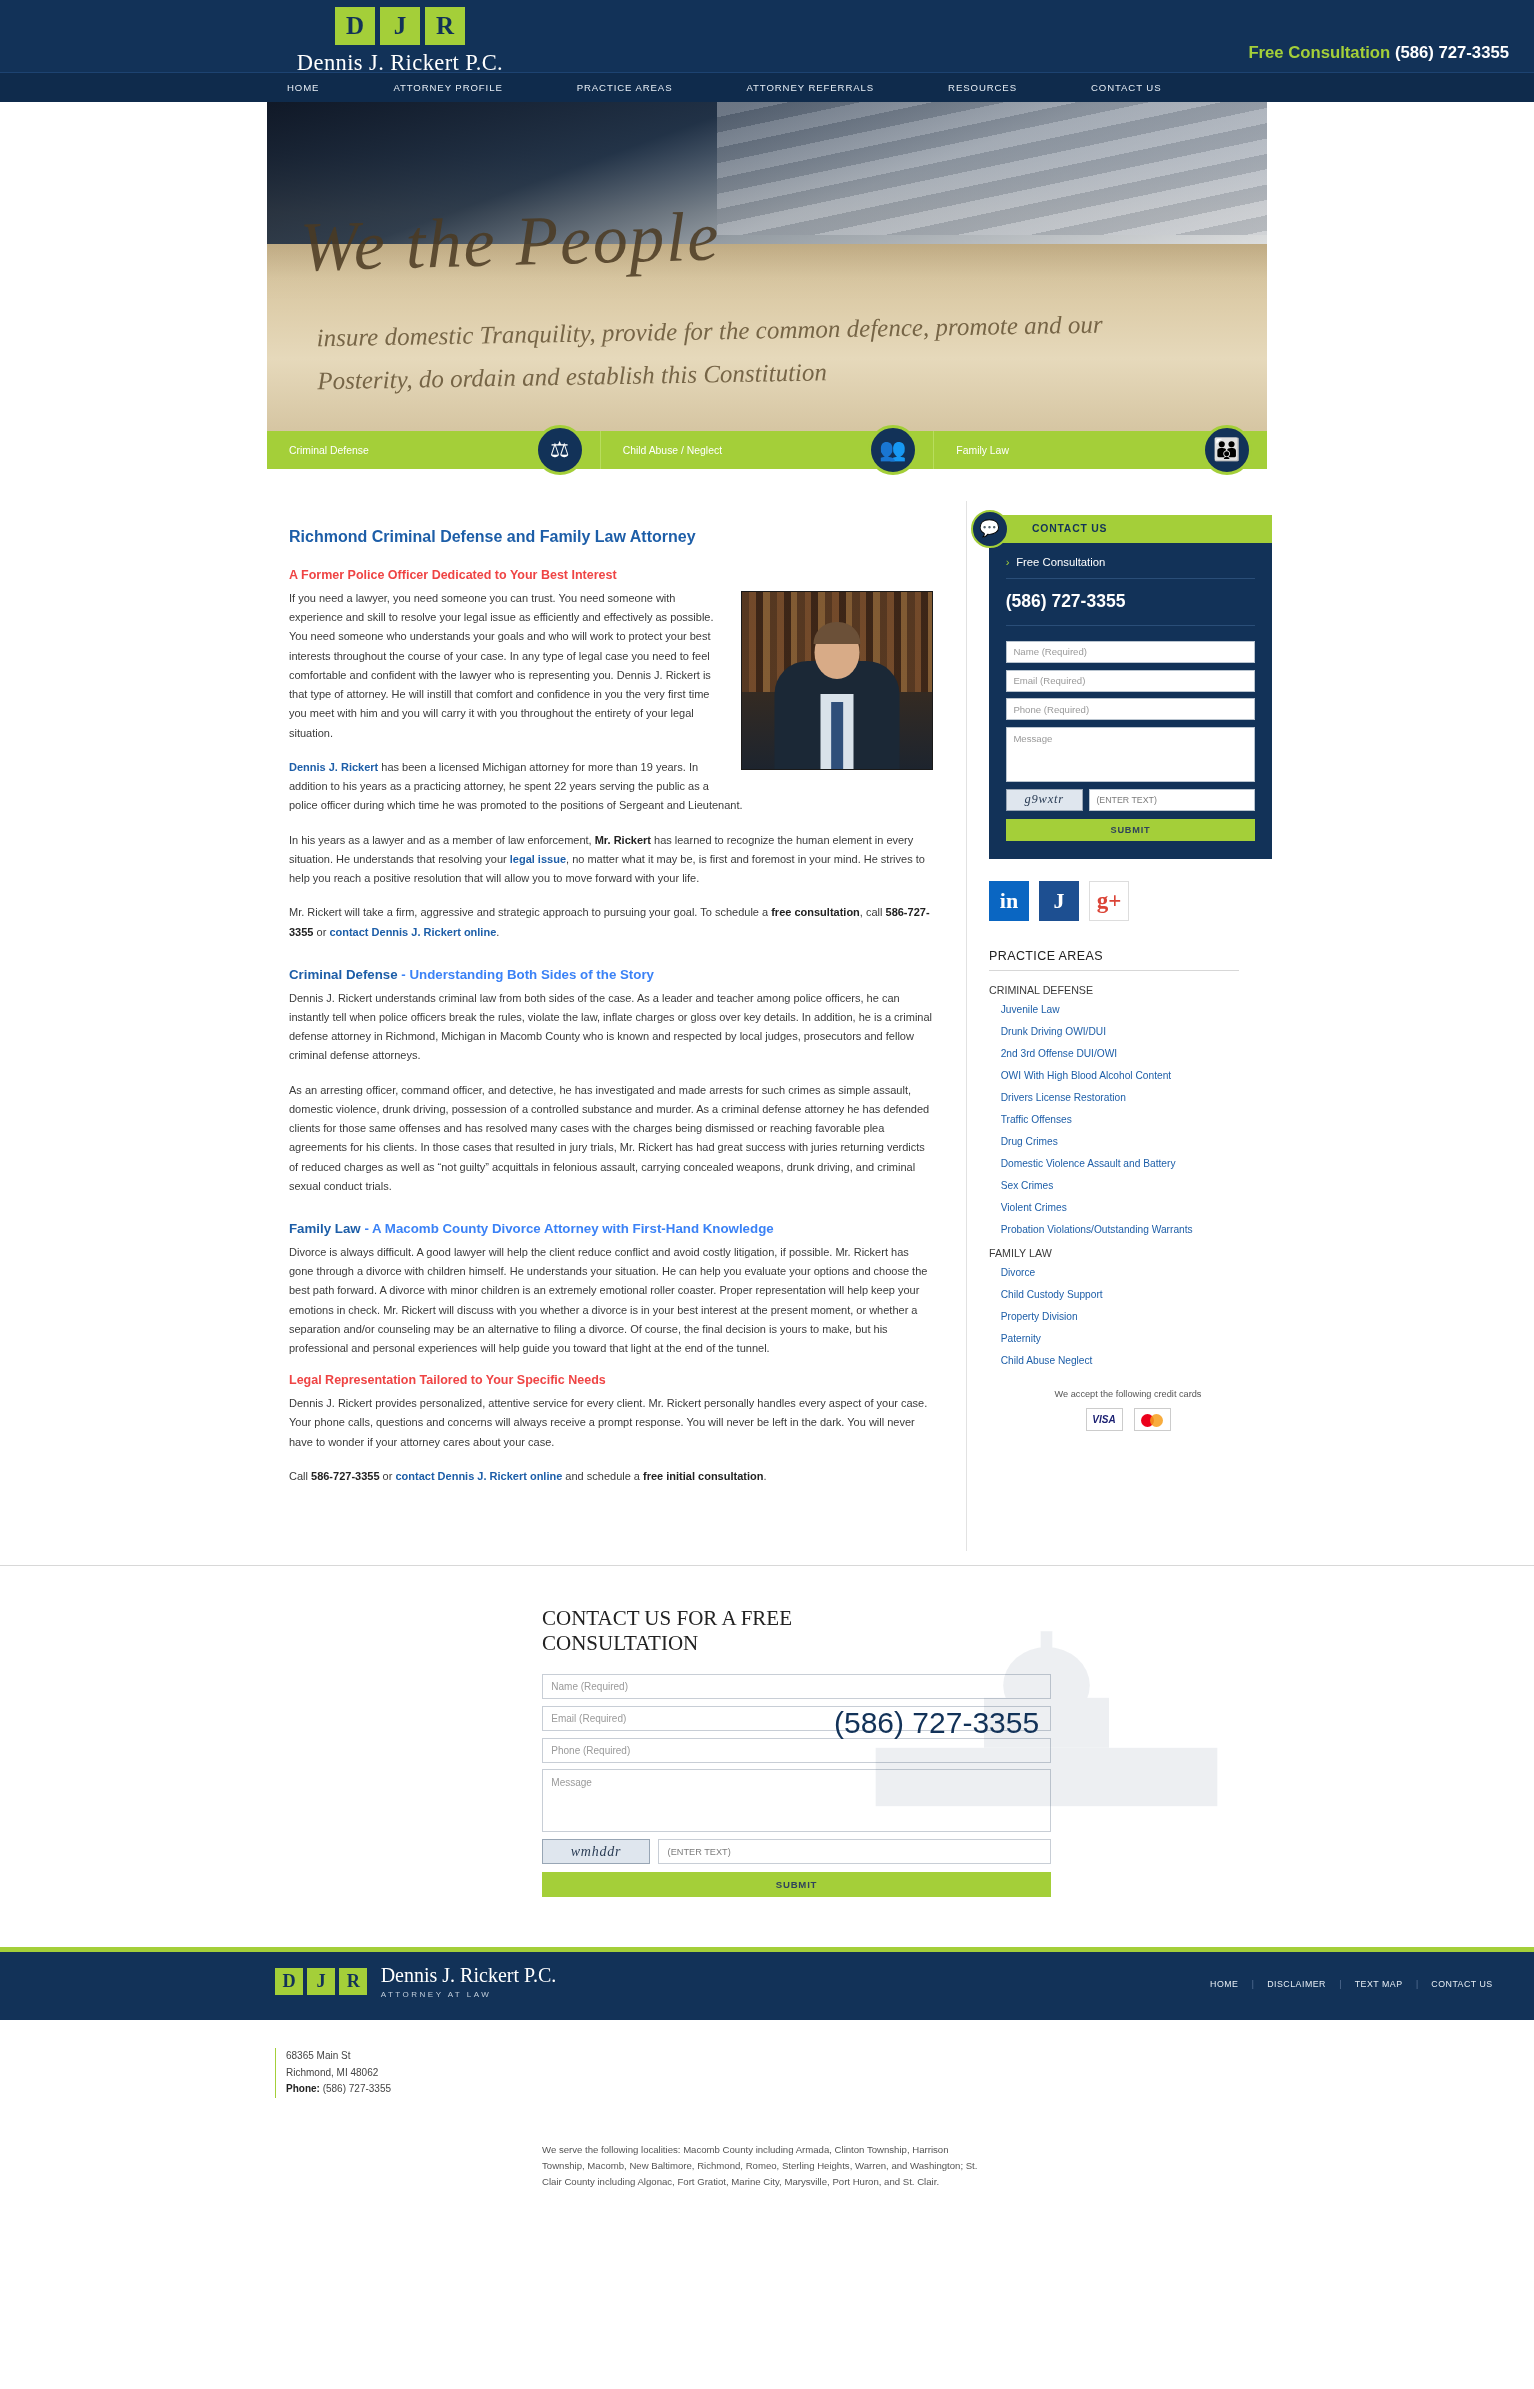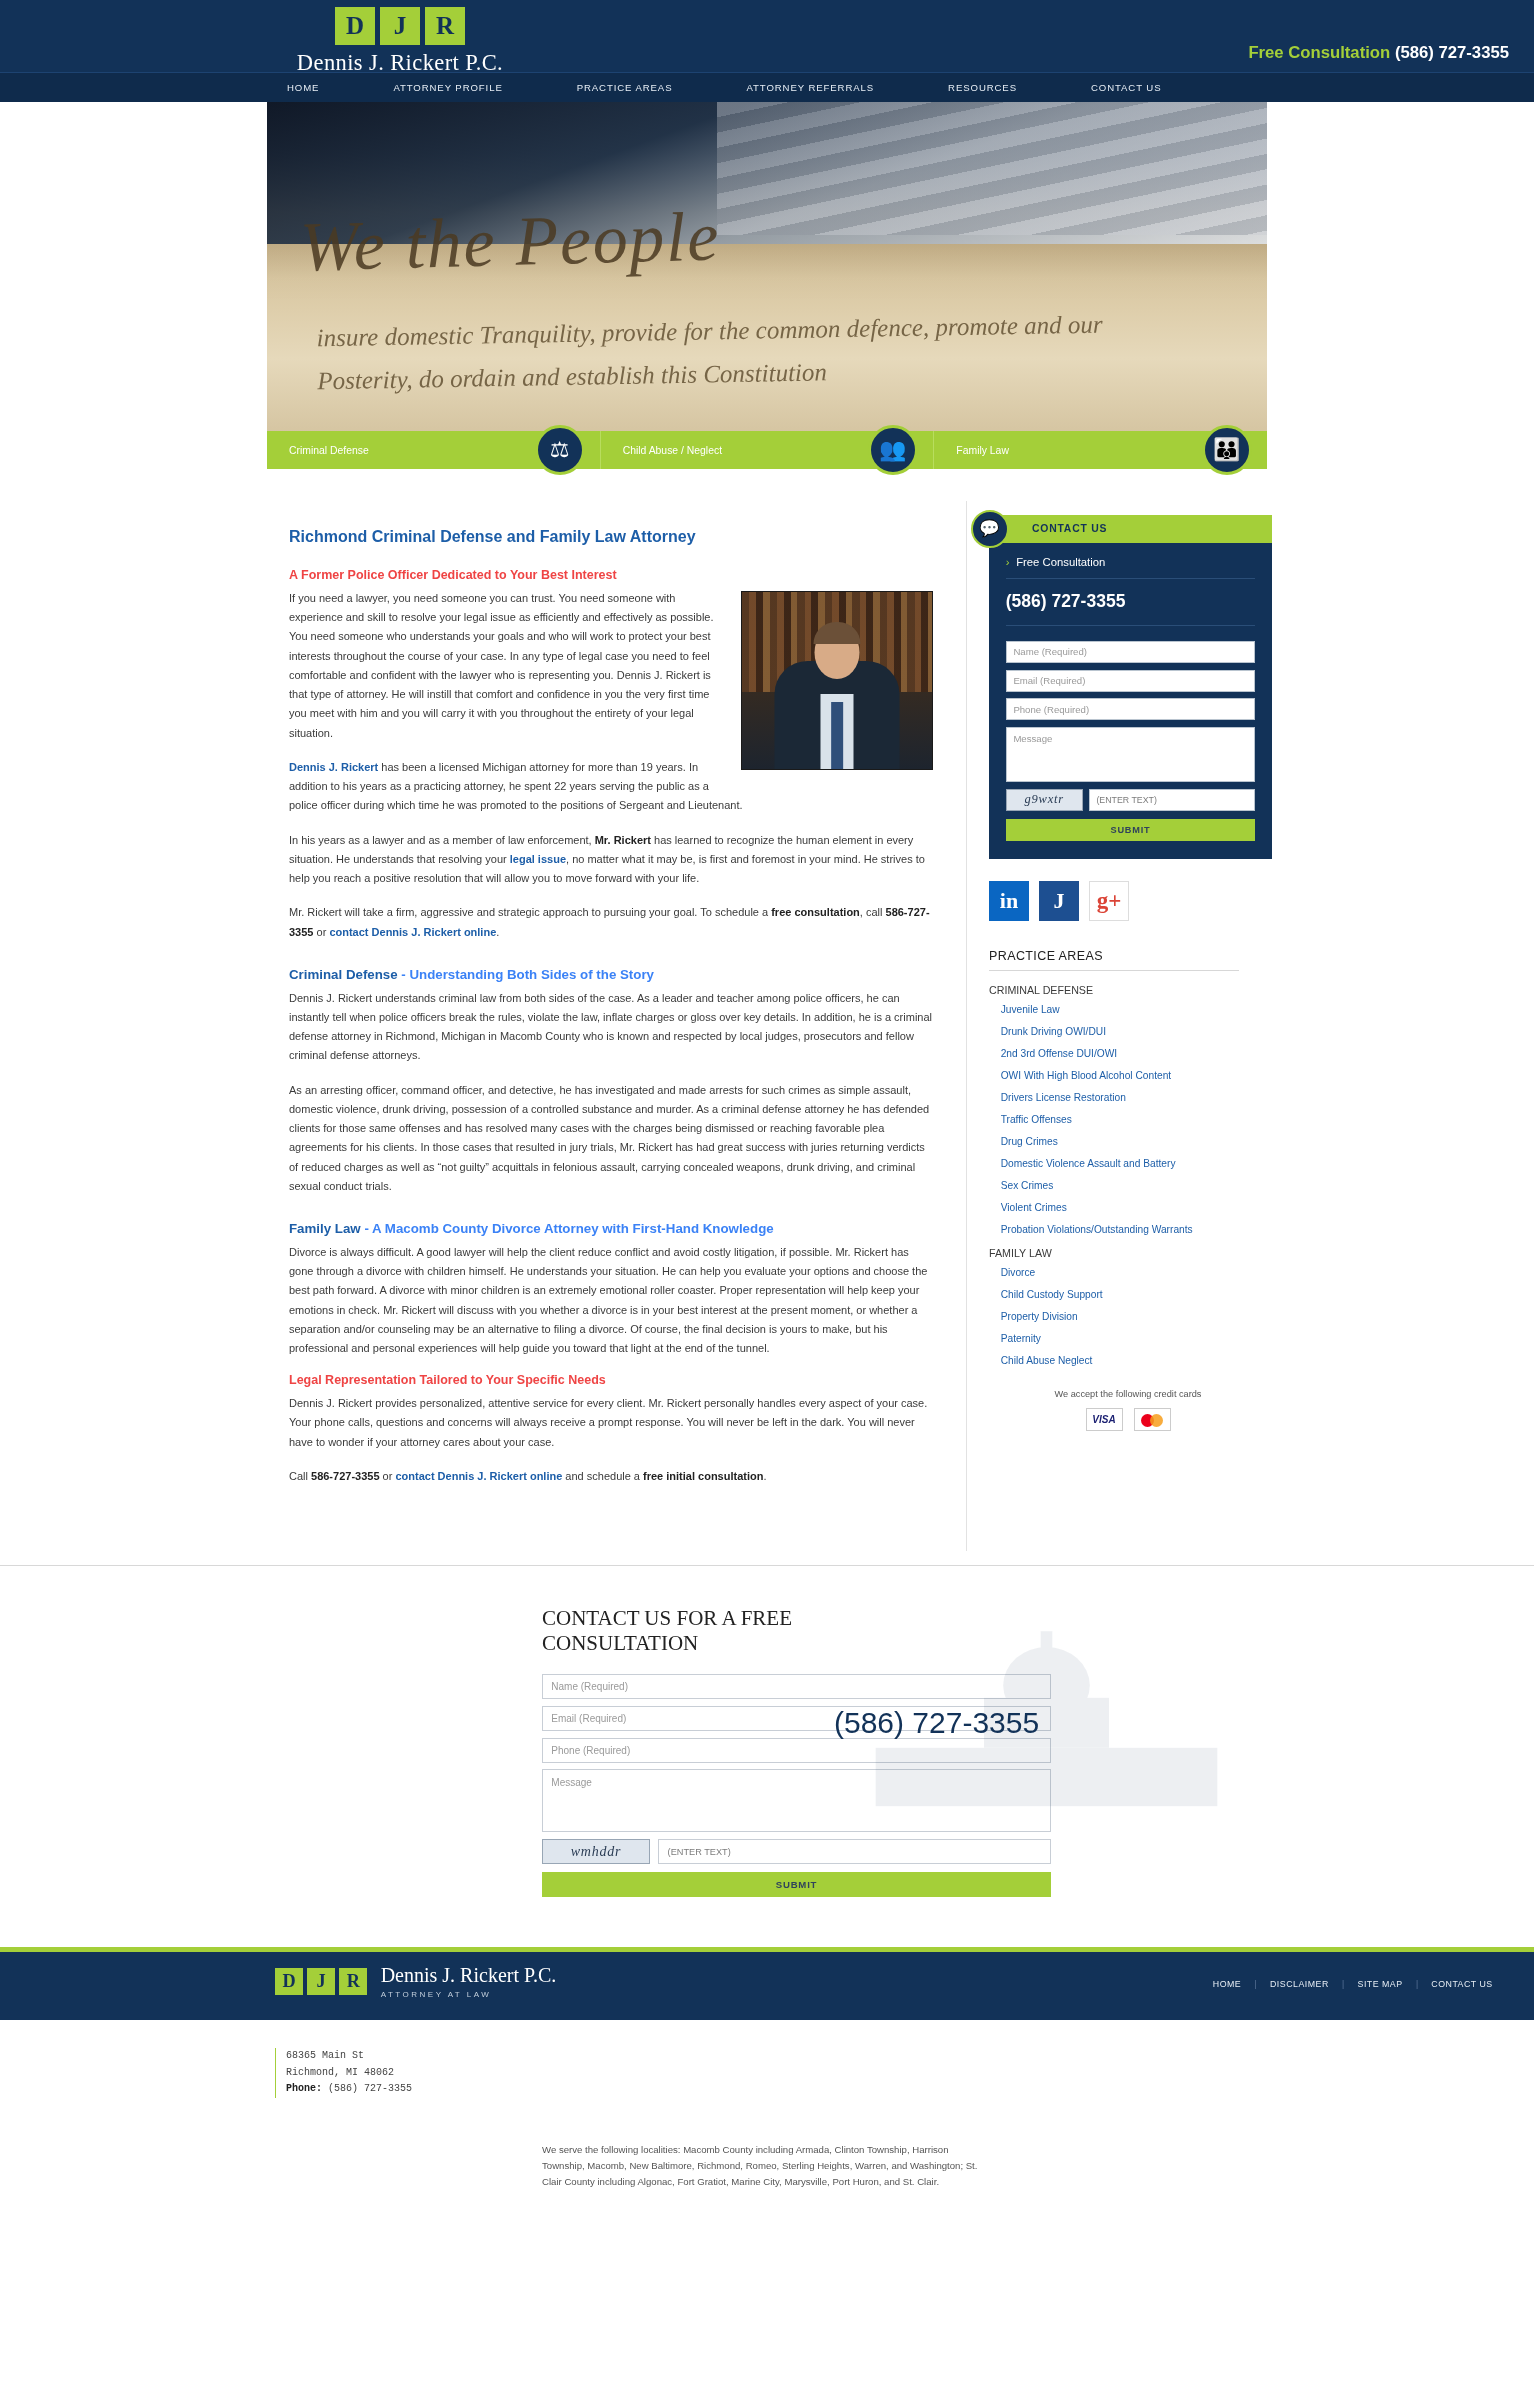--- a/index.html
+++ b/index.html
@@ -247,21 +247,21 @@
     width:28px;height:27px;background:#a4cf39;color:#123258;font-weight:bold;font-size:18.3px;
     display:flex;align-items:center;justify-content:center;font-family:"Liberation Serif", serif;
   }
   .f-name { color:#fff; font-family:"Liberation Serif", serif; font-size:20px; }
   .f-sub { color:#c3cfdc; font-size:8px; letter-spacing:2.5px; margin-top:2.5px; }
   .f-links { position:absolute; right:33px; top:27px; display:flex; align-items:center; gap:5px; }
   .f-links a { color:#e7eef5; font-size:8.8px; text-decoration:none; letter-spacing:0.5px; padding:0 8.3px; }
   .f-links .dot { color:#5d779a; font-size:8.3px; }
 
   .addr-band { background:#fff; padding:28px 0 22px 275px; }
-  .addr { border-left:1.7px solid #a4cf39; padding-left:10px; font-size:10px; color:#444; line-height:1.65;font-family:Liberation Mono, monospace; }
+  .addr { border-left:1.7px solid #a4cf39; padding-left:10px; font-size:10px; color:#444; line-height:1.65; }
   .addr strong { color:#222; }
 
   .locality {
     width:1000px; margin:0 auto; padding:22px 275px 11.7px 275px; font-size:9.6px;
     color:#555; line-height:1.7;
   }
   .copyright {
     width:1000px; margin:0 auto; padding:13.3px 33px 22px 275px; display:flex;
     justify-content:space-between; font-size:9.2px; color:#666; border-top:0;
   }
@@ -468,21 +468,21 @@
       <div>
         <div class="f-name">Dennis J. Rickert P.C.</div>
         <div class="f-sub">ATTORNEY AT LAW</div>
       </div>
     </div>
     <div class="f-links">
       <a href="#">HOME</a>
       <span class="dot">|</span>
       <a href="#">DISCLAIMER</a>
       <span class="dot">|</span>
-      <a href="#">SITE MAP</a>
+      <a href="#">TEXT MAP</a>
       <span class="dot">|</span>
       <a href="#">CONTACT US</a>
     </div>
   </div>
 
   <div class="addr-band">
     <div class="addr">
       <div>68365 Main St</div>
       <div>Richmond, MI 48062</div>
       <div><strong>Phone:</strong><span> (586) 727-3355</span></div>

